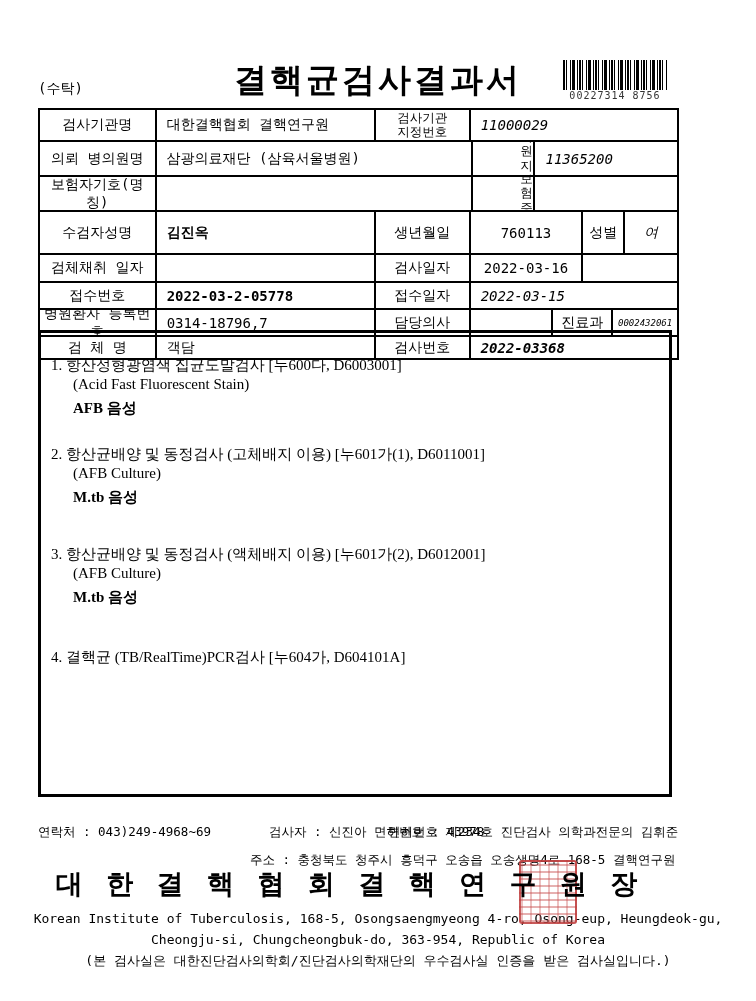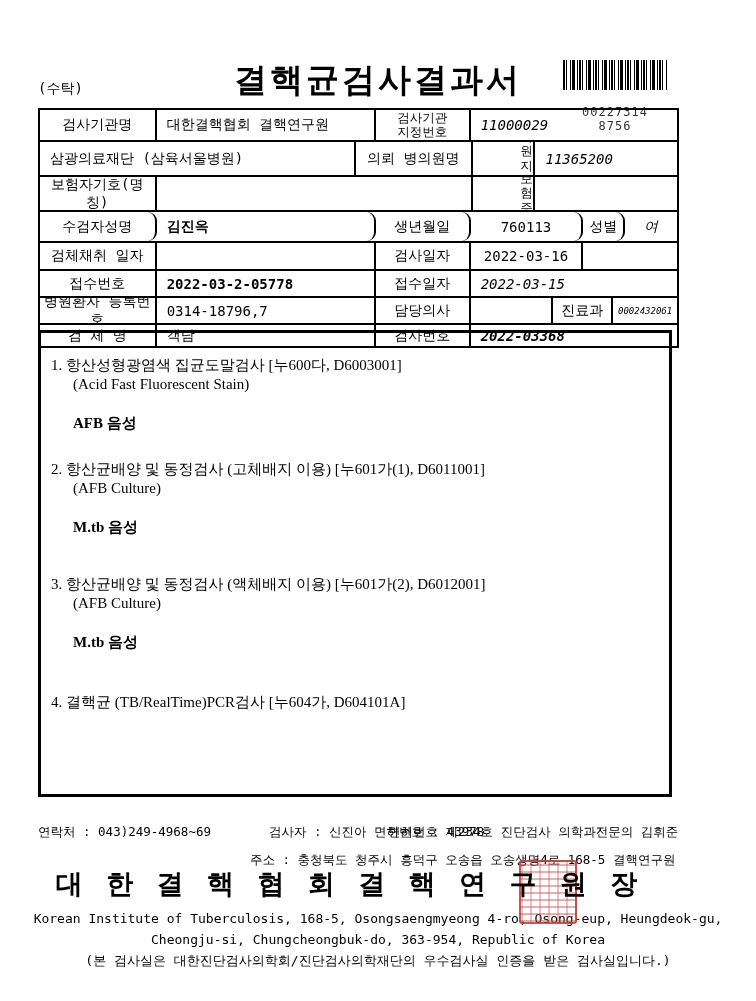--- a/index.html
+++ b/index.html
@@ -10,47 +10,47 @@
   .consignment { position:absolute; left:38px; top:80px; font-size:14px; }
   .doc-title { position:absolute; left:0; top:58px; width:756px; text-align:center;
                font-size:33px; font-weight:bold; letter-spacing:3px;
                font-family:"DejaVu Sans",sans-serif; }
   .barcode-wrap { position:absolute; left:563px; top:60px; width:104px; text-align:center; }
   .barcode { width:104px; height:30px;
     background:repeating-linear-gradient(90deg,
       #000 0px,#000 2px,#fff 2px,#fff 3px,#000 3px,#000 4px,#fff 4px,#fff 7px,
       #000 7px,#000 8px,#fff 8px,#fff 9px,#000 9px,#000 12px,#fff 12px,#fff 14px,
       #000 14px,#000 15px,#fff 15px,#fff 16px); }
-  .barcode-num { font-size:12px; letter-spacing:1px; color:#333; margin-top:15px; }
+  .barcode-num { font-size:10px; letter-spacing:1px; color:#333; margin-top:0; }
 
   
   .info-table { position:absolute; left:38px; top:108px; width:641px; border:2px solid #000; }
   .trow { display:flex; border-bottom:2px solid #000; }
   .trow:last-child { border-bottom:none; }
   .cell { border-right:2px solid #000; display:flex; align-items:center; justify-content:center;
           font-size:14px; text-align:center; white-space:pre-line; overflow:hidden; }
   .cell:last-child { border-right:none;font-style:italic; }
   .cell.val { justify-content:flex-start; text-align:left; padding-left:10px; }
   .cell.small { font-size:12.5px; line-height:1.15; }
   .cell.tiny { font-size:9px; padding-left:2px; }
   .cell.bold { font-weight:bold; }
   .cell.center { justify-content:center; padding-left:0; }
   .w117{width:117px;} .w220{width:220px;} .w95{width:95px;} .w207{width:207px;}
   .w317{width:317px;} .w63{width:63px;padding-left:47px;} .w142{width:142px;}
   .w113{width:113px;} .w42{width:42px;} .w52{width:52px;} .w94{width:94px;}
   .w83{width:83px;} .w60{width:60px;} .w64{width:64px;}
-  .h29{height:30px;} .h31{height:33px;} .h27{height:29px;border-radius:9px;} .h25{height:26px;}
+  .h29{height:30px;} .h31{height:33px;} .h27{height:41px;} .h25{height:26px;}
   .h24{height:25px;} .h20{height:21px;}
 
   
   .results-box { position:absolute; left:38px; top:330px; width:634px; height:467px;
                  border:3px solid #000; padding:23px 10px 0 10px;font-family:Liberation Serif, serif; }
   .test-item { font-size:15px; line-height:19px; }
   .test-item .sub { padding-left:22px; }
-  .test-item .result { padding-left:22px; font-weight:bold; margin-top:20px; }
+  .test-item .result { padding-left:22px; font-weight:bold; margin-top:5px; }
   .gap1 { margin-bottom:27px; } .gap2 { margin-bottom:38px; } .gap3 { margin-bottom:41px; }
 
   
   .f-line { position:absolute; font-size:12.5px; white-space:nowrap; }
   .contact { left:38px; top:824px; }
   .examiner { left:222px; top:824px;margin-left:47px; }
   .license { left:388px; top:824px; }
   .solid-date { left:38px; top:852px; }
   .address { left:250px; top:852px; }
   .institution { position:absolute; left:0; top:866px; width:700px; text-align:center;
@@ -80,22 +80,22 @@
 
   <div class="info-table">
     <div class="trow">
       <div class="cell w117 h29">검사기관명</div>
       <div class="cell val w220 h29">대한결핵협회 결핵연구원</div>
       <div class="cell small w95 h29">검사기관
 지정번호</div>
       <div class="cell val w207 h29">11000029</div>
     </div>
     <div class="trow">
+      <div class="cell w117 h31">의뢰 병의원명</div>
       <div class="cell val w317 h31">삼광의료재단 (삼육서울병원)</div>
-      <div class="cell w117 h31">의뢰 병의원명</div>
       <div class="cell small w63 h31">병·의원
 지정번호</div>
       <div class="cell val w142 h31">11365200</div>
     </div>
     <div class="trow">
       <div class="cell w117 h31">보험자기호(명칭)</div>
       <div class="cell val w317 h31"></div>
       <div class="cell small w63 h31">건강보험
 증 번 호</div>
       <div class="cell val w142 h31"></div>

